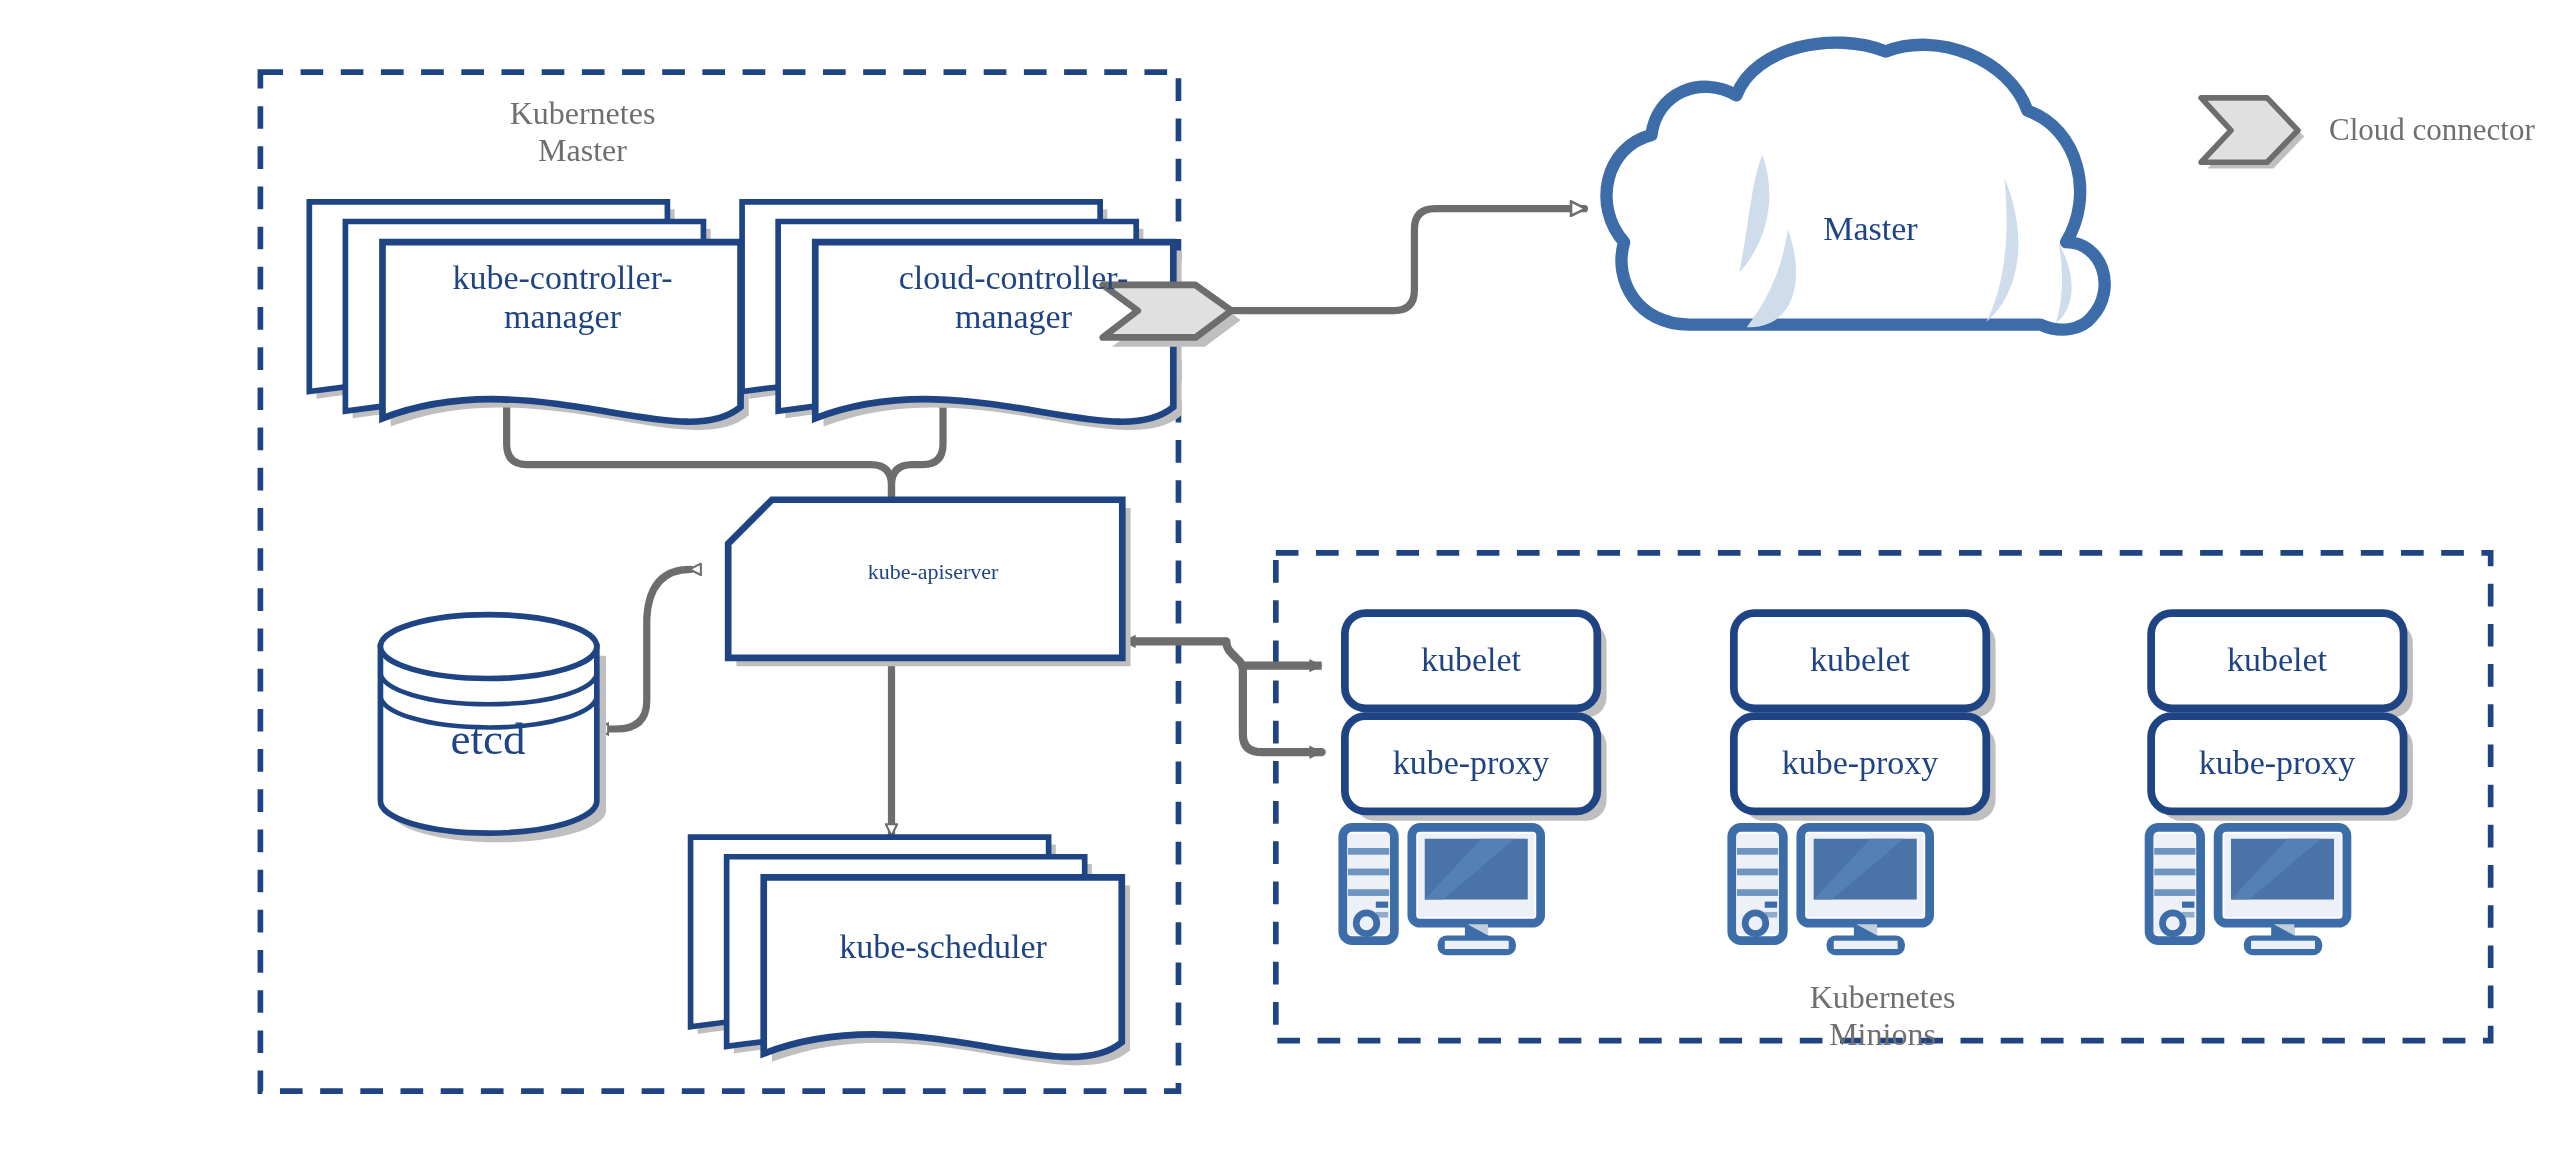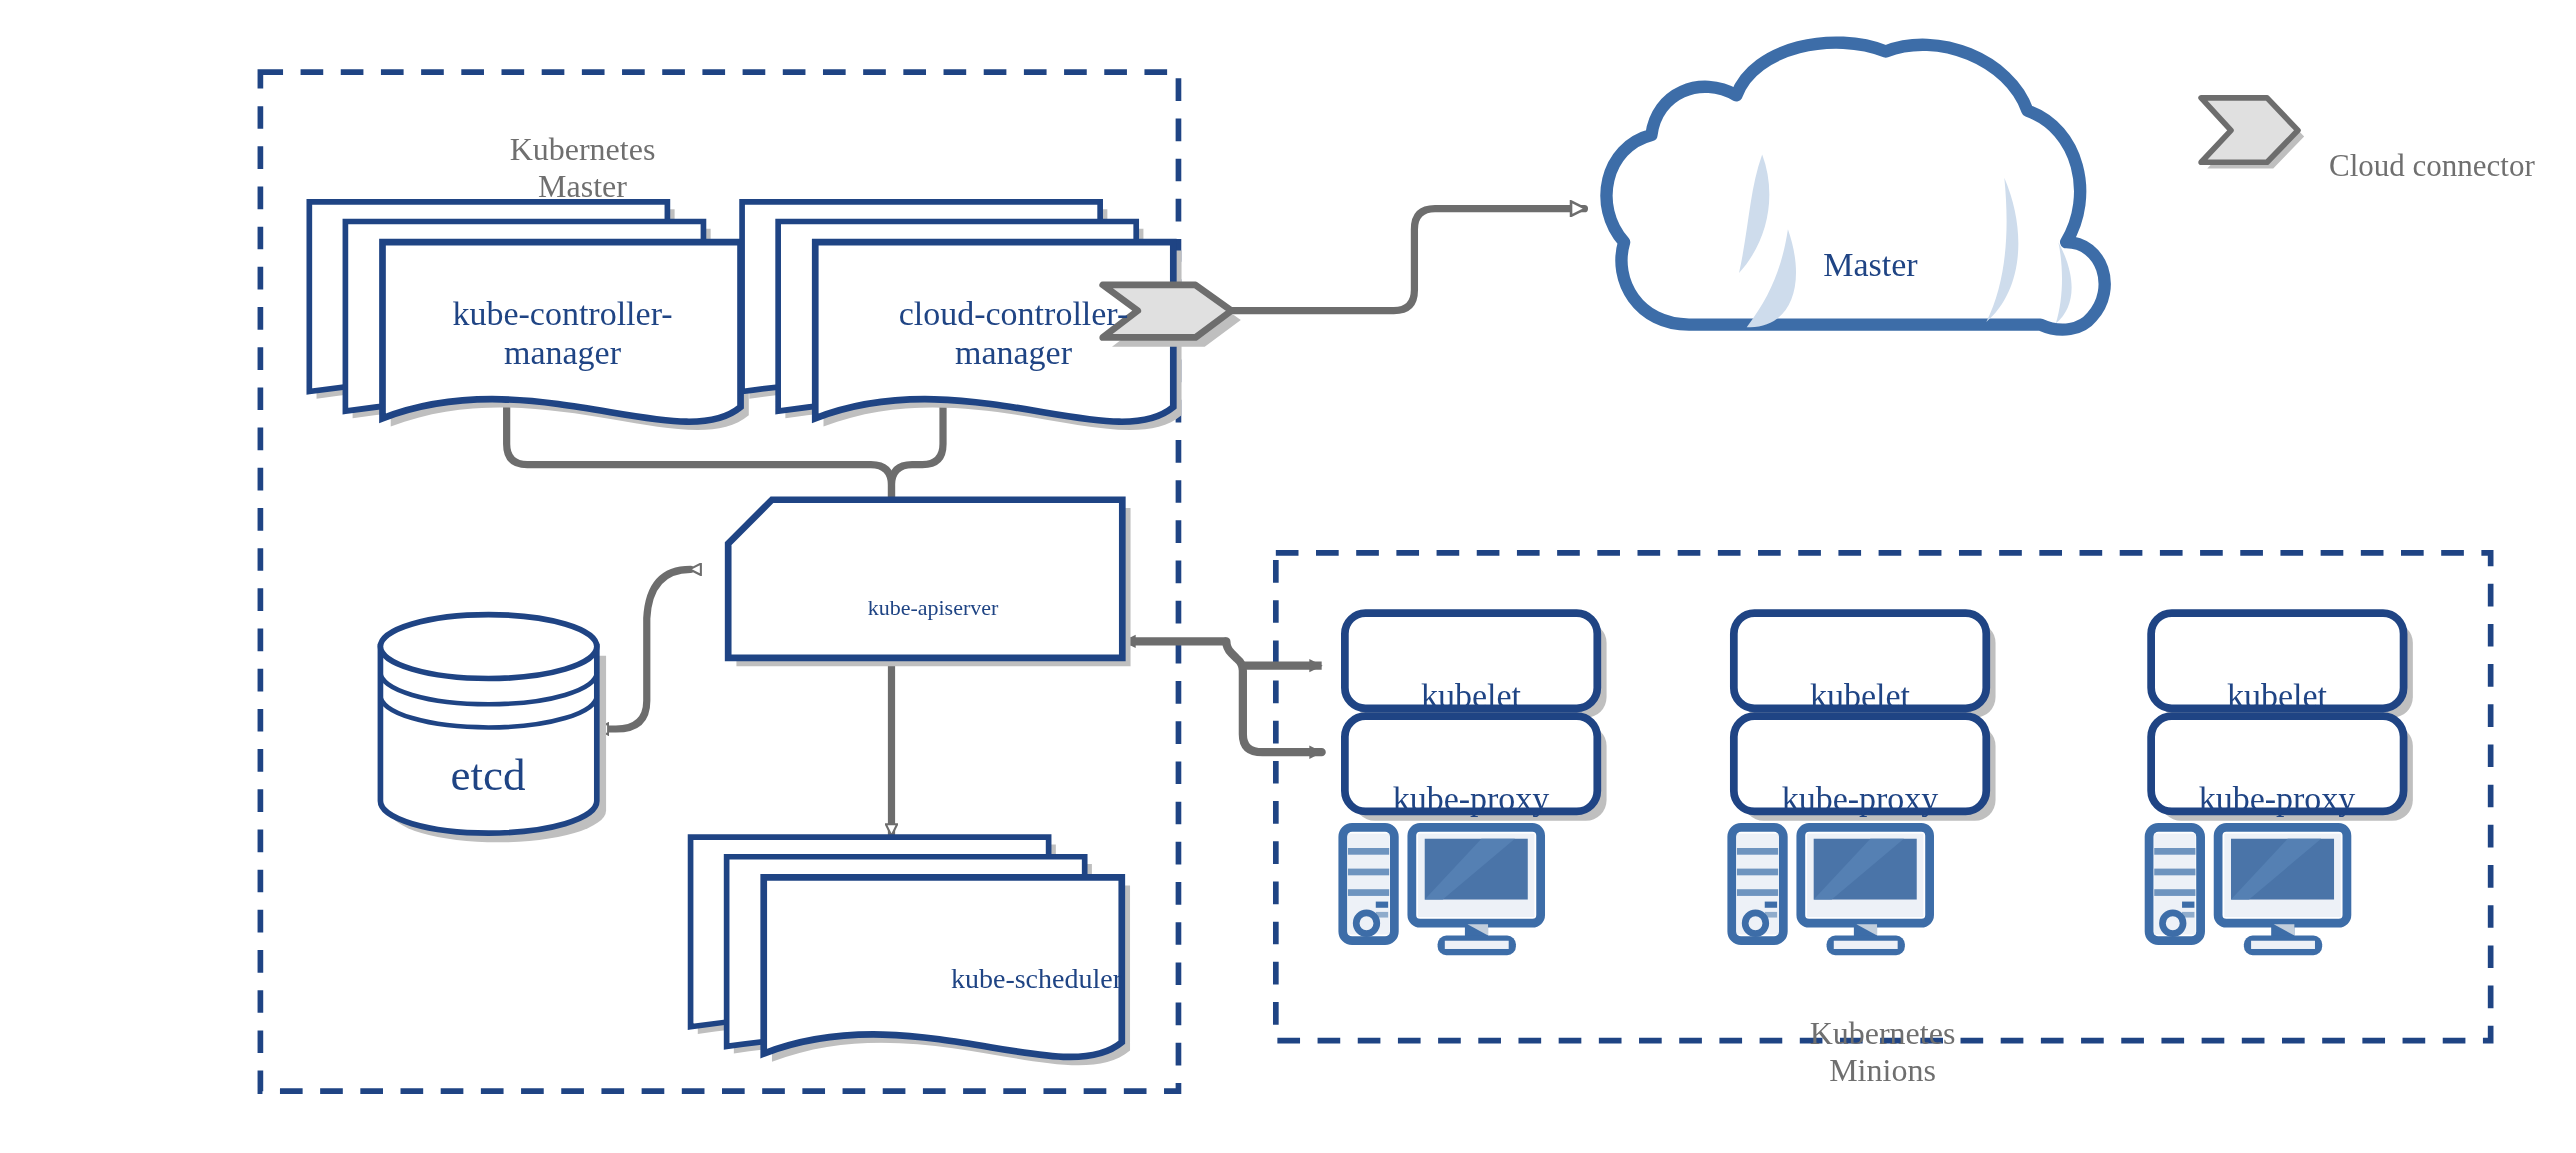--- a/index.html
+++ b/index.html
@@ -1,21 +1,21 @@
 <!DOCTYPE html>
 <html style="font-size:8.2px"><head>
 <meta charset="utf-8">
 <title>Kubernetes Architecture Diagram</title>
 <style>
   html,body{margin:0;padding:0;background:#ffffff;}
   body{font-family:"Liberation Serif", serif;}
   #stage{position:relative;width:2665px;height:1153px;background:#ffffff;overflow:hidden;}
   #canvas{position:absolute;left:0;top:0;width:2665px;height:1153px;}
   .lbl{position:absolute;color:#6F6F6F;font-family:"Liberation Serif",serif;
-       text-align:center;line-height:1.15;white-space:pre;margin-top:36px;}
+       text-align:center;line-height:1.15;white-space:pre;}
 </style>
 </head>
 <body>
 
 <div id="stage">
 
 <svg id="canvas" viewBox="0 0 5172 2238" xmlns="http://www.w3.org/2000/svg">
 
   <defs>
 
@@ -243,21 +243,21 @@
 <div class="lbl" style="left:382px;top:258px;width:361px;font-size:34px;color:#1F4484;">kube-controller-
 manager</div>
 
 <div class="lbl" style="left:833px;top:258px;width:361px;font-size:34px;color:#1F4484;">cloud-controller-
 manager</div>
 
 <div class="lbl" style="left:736px;top:559px;width:394px;font-size:22px;color:#1F4484;">kube-apiserver</div>
 
 <div class="lbl" style="left:380px;top:714px;width:216px;font-size:45px;color:#1F4484;">etcd</div>
 
-<div class="lbl" style="left:764px;top:927px;width:358px;font-size:28px;color:#1F4484;text-align:right;">kube-scheduler</div>
+<div class="lbl" style="left:764px;top:927px;width:358px;font-size:34px;color:#1F4484;">kube-scheduler</div>
 
 <div class="lbl" style="left:1726px;top:209px;width:289px;font-size:34px;color:#1F4484;">Master</div>
 
 <div class="lbl" style="left:2329px;top:112px;width:319px;font-size:31px;text-align:left;color:#6F6F6F;">Cloud connector</div>
 
 <div class="lbl" style="left:1345px;top:640px;width:252px;font-size:34px;color:#1F4484;">kubelet</div>
 <div class="lbl" style="left:1345px;top:743px;width:252px;font-size:34px;color:#1F4484;">kube-proxy</div>
 
 <div class="lbl" style="left:1734px;top:640px;width:252px;font-size:34px;color:#1F4484;">kubelet</div>
 <div class="lbl" style="left:1734px;top:743px;width:252px;font-size:34px;color:#1F4484;">kube-proxy</div>

